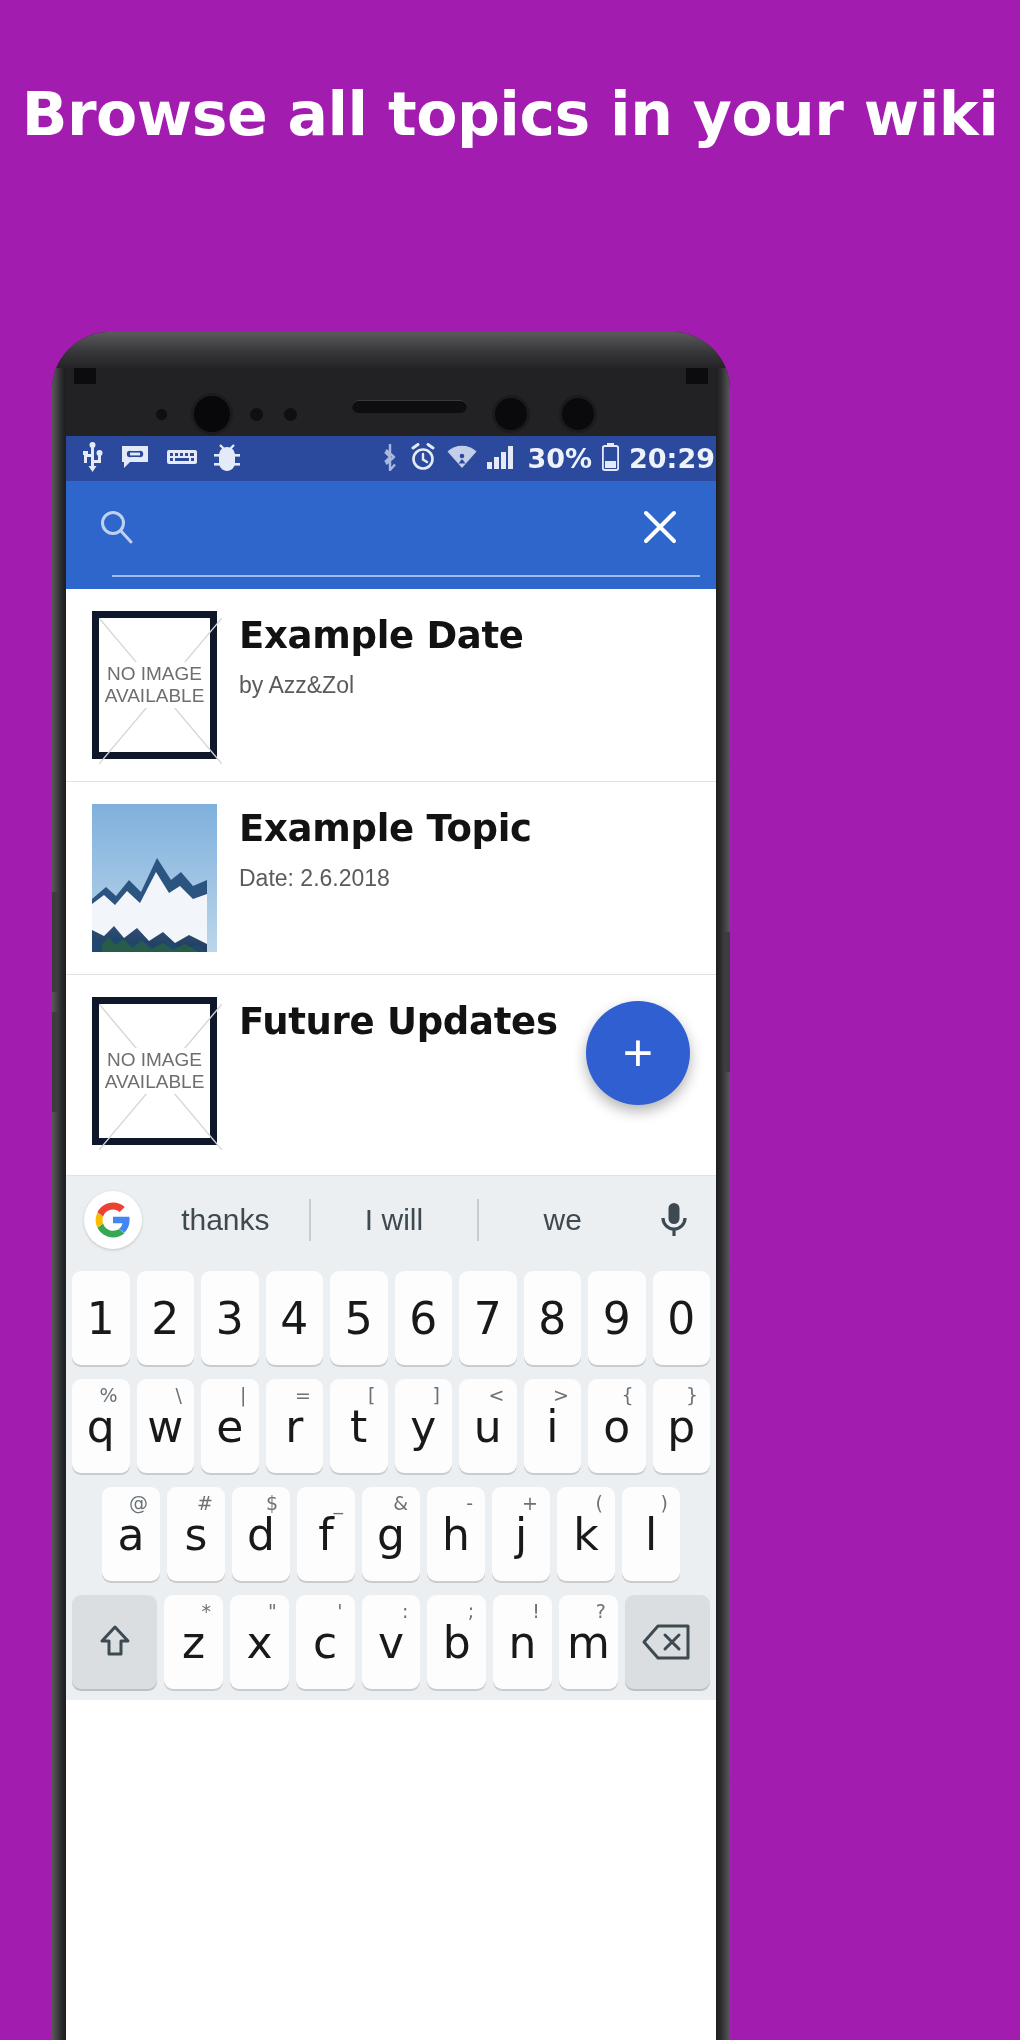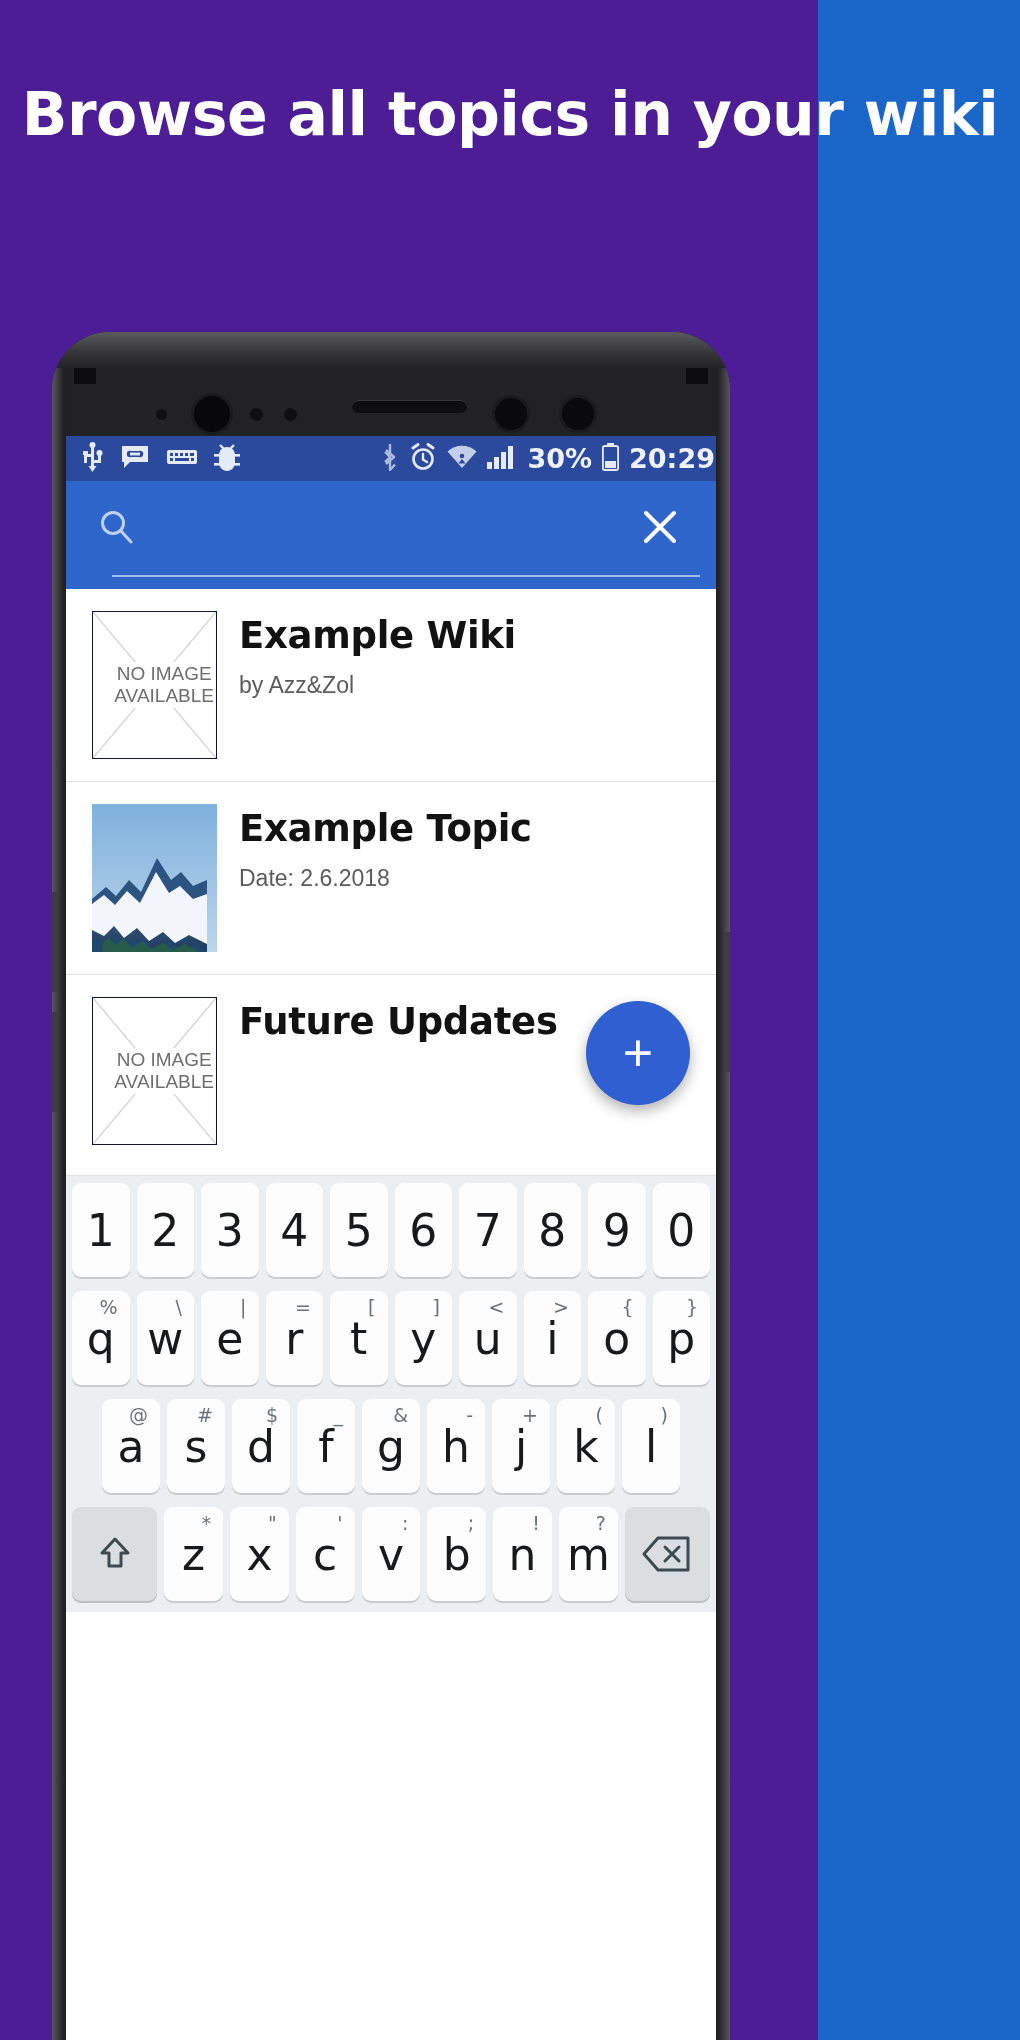--- a/index.html
+++ b/index.html
@@ -2,21 +2,21 @@
 <html><head>
 <meta charset="utf-8">
 <style>
   * { box-sizing: border-box; margin: 0; padding: 0; }
   html, body {
     width: 1020px; height: 2040px;
     background: #1b66c9;
     font-family: "Liberation Sans", sans-serif;
     overflow: hidden;
   }
-  #stage { position: relative; width: 818px; height: 2040px; background: #4c1d95; }
+  #stage { position: relative; width: 1020px; height: 2040px; background: #a21caf; }
 
   
   .headline {
     position: absolute; left: 0; top: 78px; width: 1020px;
     text-align: center; color: #ffffff;
     font-size: 60px; font-weight: 700; line-height: 1.22;
     letter-spacing: -0.5px;
     font-family: "DejaVu Sans", sans-serif;
   }
 
@@ -97,22 +97,22 @@
   
   .list { background:#fff; }
   .list-item {
     display:flex; align-items:flex-start; gap:22px;
     padding: 22px 20px 22px 26px;
     border-bottom:1px solid #e2e2e2;
     position:relative; background:#fff;
   }
   .thumb-ph {
     width:125px; height:148px; flex:0 0 auto;
-    border:1px solid #0f172a; background:#fff; position:relative;
-    display:flex; align-items:center; justify-content:flex-end;
+    border:7px solid #0f172a; background:#fff; position:relative;
+    display:flex; align-items:center; justify-content:center;
   }
   .thumb-ph svg { position:absolute; left:0; top:0; }
   .thumb-ph .ph-text {
     position:relative; z-index:2; text-align:center; line-height:1.18;
     font-size:19px; color:#6e6e6e; background:#fff; padding:1px 2px;
     font-family:"Liberation Sans", sans-serif;
   }
   .thumb-img {
     width:125px; height:148px; flex:0 0 auto; position:relative; overflow:hidden;
     background:#4a77b0;
@@ -316,21 +316,21 @@
           <div class="thumb-ph">
             <svg width="123" height="146" viewBox="0 0 123 146">
               <path d="M0 0L123 146M123 0L0 146" stroke="#d6d6d6" stroke-width="1.4"></path>
             </svg>
             <div class="ph-text">
               <div>NO IMAGE</div>
               <div>AVAILABLE</div>
             </div>
           </div>
           <div class="item-body">
-            <div class="item-title">Example Wiki</div>
+            <div class="item-title">Example Date</div>
             <div class="item-sub">by Azz&amp;Zol</div>
           </div>
         </div>
 
         <div class="list-item">
           <div class="thumb-img">
             <svg width="125" height="148" viewBox="0 0 125 148" preserveAspectRatio="none">
               <defs>
                 <linearGradient id="skyg" x1="0" y1="0" x2="0" y2="1">
                   <stop offset="0%" stop-color="#7fb0dd"></stop>
@@ -366,20 +366,42 @@
             </div>
           </div>
           <div class="item-body">
             <div class="item-title">Future Updates</div>
           </div>
           <div class="fab">+</div>
         </div>
       </div>
 
       <div class="keyboard">
+        <div class="suggest">
+          <span class="glogo">
+            <svg width="38" height="38" viewBox="0 0 48 48">
+              <path fill="#4285F4" d="M45 24c0-1.6-.1-2.7-.4-4H24v8h12c-.2 2-1.5 5-4.4 7l6.7 5.2C42.2 36.4 45 30.8 45 24z"></path>
+              <path fill="#34A853" d="M24 46c5.9 0 10.9-2 14.5-5.3l-6.9-5.4c-1.9 1.3-4.4 2.2-7.6 2.2-5.8 0-10.8-3.9-12.5-9.2l-7.1 5.5C8.1 41 15.5 46 24 46z"></path>
+              <path fill="#FBBC05" d="M11.5 28.3A13.3 13.3 0 0 1 10.8 24c0-1.5.3-3 .7-4.3l-7.1-5.5A22 22 0 0 0 2 24c0 3.5.8 6.9 2.4 9.8z"></path>
+              <path fill="#EA4335" d="M24 10.7c3.3 0 6.2 1.2 8.5 3.3l6.3-6.3C34.9 4.1 29.9 2 24 2 15.5 2 8.1 7 4.4 14.2l7.1 5.5C13.2 14.5 18.2 10.7 24 10.7z"></path>
+            </svg>
+          </span>
+          <span class="sugg-cell">thanks</span>
+          <span class="sugg-div"></span>
+          <span class="sugg-cell">I will</span>
+          <span class="sugg-div"></span>
+          <span class="sugg-cell">we</span>
+          <span class="mic">
+            <svg width="44" height="44" viewBox="0 0 44 44">
+              <rect x="16.5" y="6" width="11" height="21" rx="5.5" fill="#3d4a52"></rect>
+              <path d="M11 21a11 11 0 0 0 22 0" fill="none" stroke="#3d4a52" stroke-width="3.2"></path>
+              <rect x="20.4" y="32" width="3.2" height="7" fill="#3d4a52"></rect>
+            </svg>
+          </span>
+        </div>
 
         <div class="krow">
           <div class="key num">
               <span>1</span>
             </div>
           <div class="key num">
               <span>2</span>
             </div>
           <div class="key num">
               <span>3</span>

